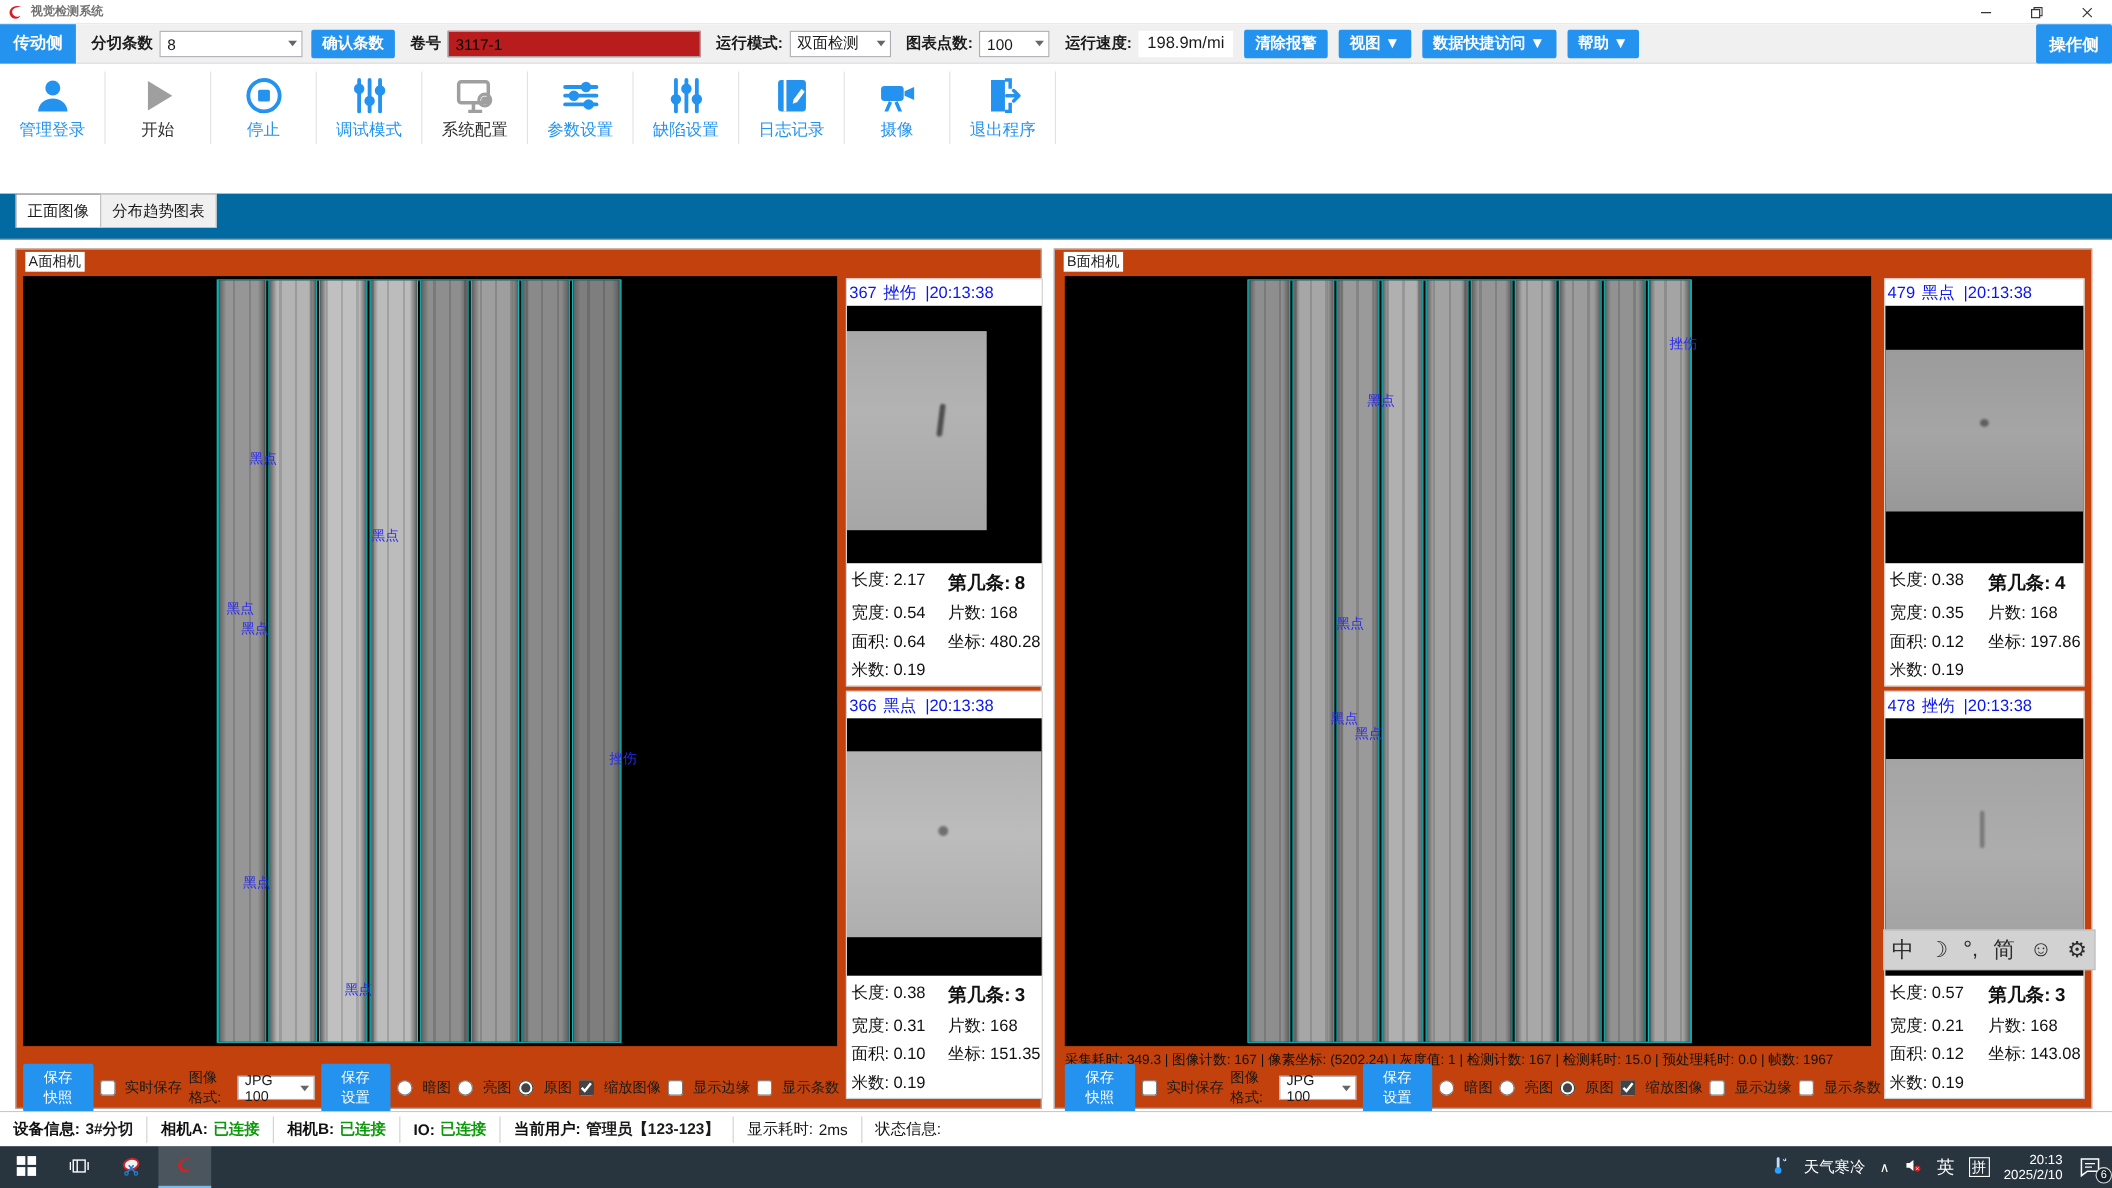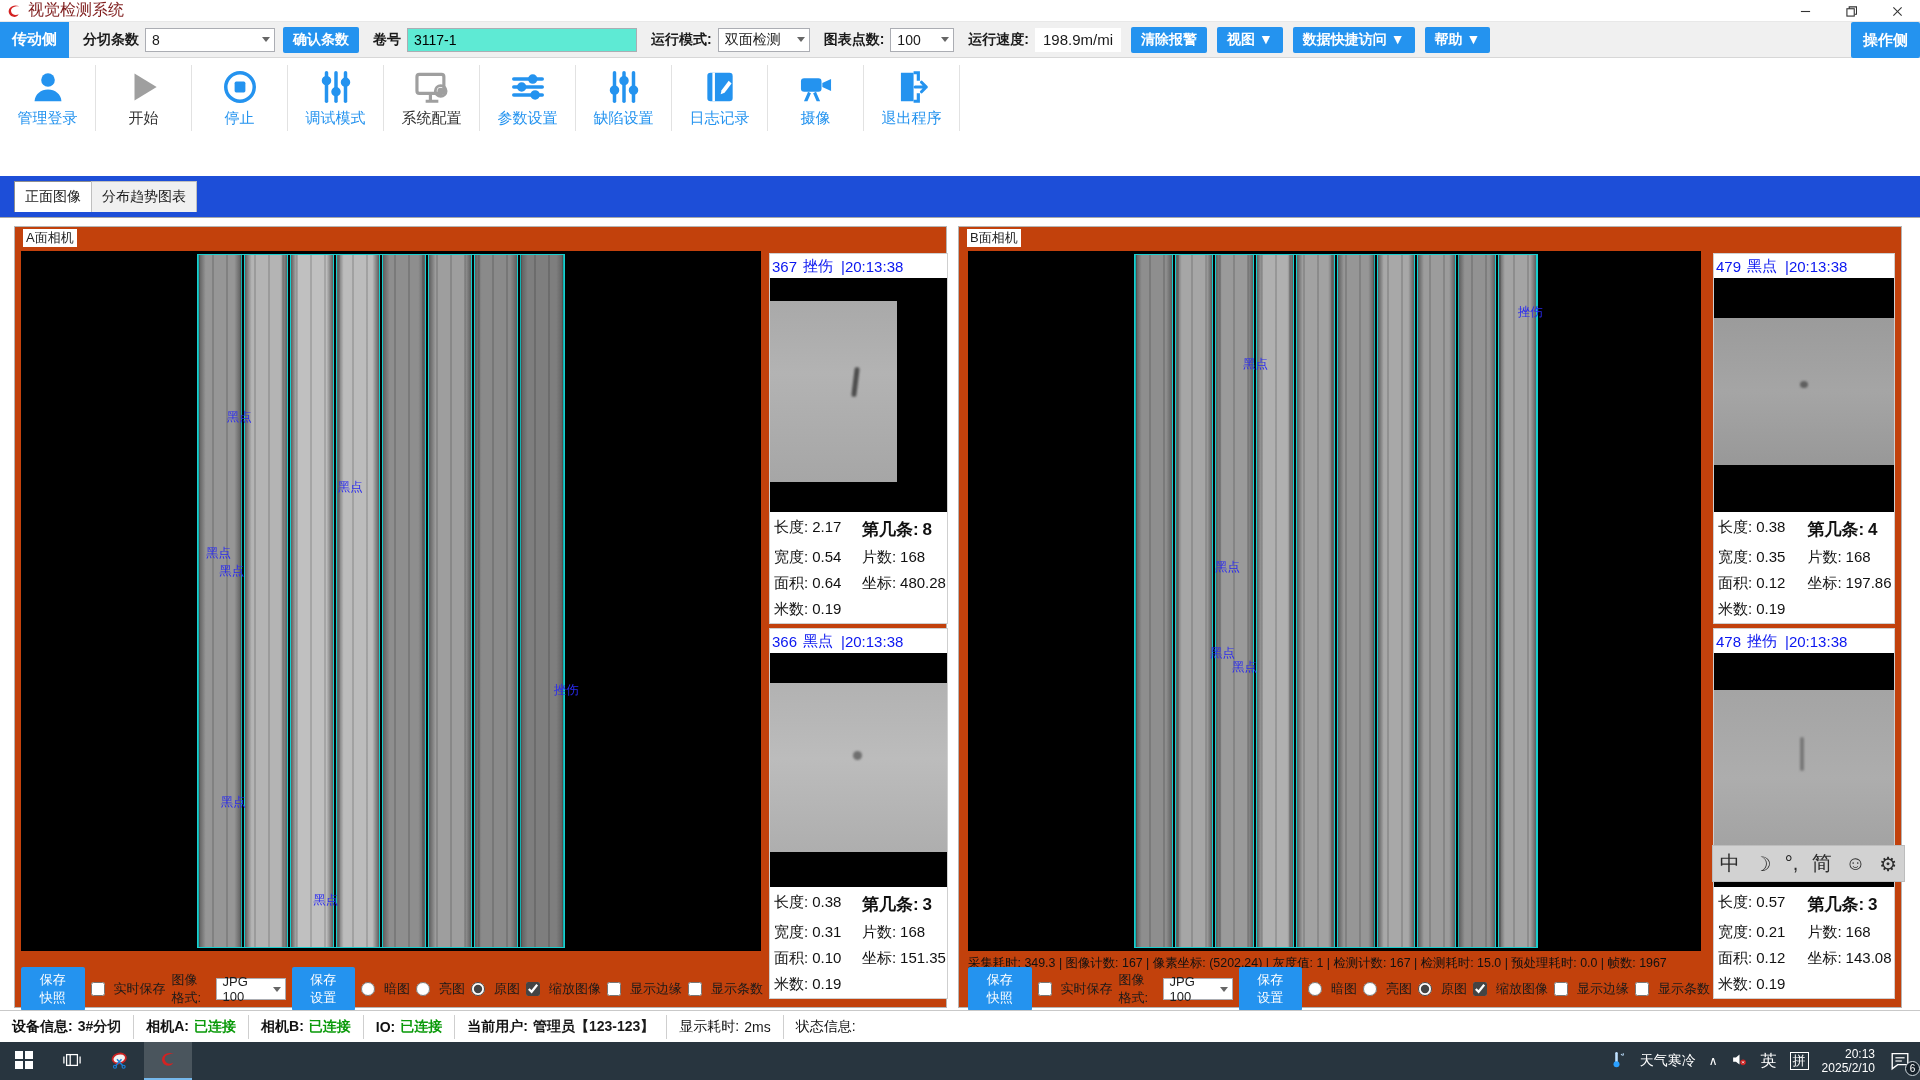--- a/index.html
+++ b/index.html
@@ -3,53 +3,53 @@
 <meta charset="utf-8">
 <style>
   * { margin:0; padding:0; box-sizing:border-box; }
   html,body { width:1920px; height:1080px; overflow:hidden; }
   body { font-family:"Liberation Sans","DejaVu Sans",sans-serif; font-size:14px; color:#1a1a1a; background:#fff; }
   #app { position:relative; width:1920px; height:1080px; background:#fff; }
 
   
   .titlebar { position:absolute; left:0; top:0; width:100%; height:22px; background:#fff; display:flex; align-items:center; border-bottom:1px solid #e8e8e8; }
   .titlebar .app-icon { width:16px; height:16px; margin:0 6px 0 6px; }
-  .titlebar .title { font-size:16px; color:#7f1d1d; }
+  .titlebar .title { font-size:11px; color:#737373;font-weight:bold; }
   .win-btns { position:absolute; right:0; top:0; height:22px; display:flex; }
   .win-btn { width:46px; height:22px; display:flex; align-items:center; justify-content:center; }
   .win-btn svg { width:11px; height:11px; stroke:#333; stroke-width:1.2; fill:none; }
 
   
   .toolbar { position:absolute; left:0; top:22px; width:100%; height:36px; background:#f0f0f0; border-bottom:1px solid #d7d7d7; display:flex; align-items:center; }
   .blue-btn { background:#2493ef; color:#fff; border:none; padding:4px 10px; font-size:14px; font-weight:bold; border-radius:2px; cursor:pointer; font-family:inherit; }
   .tb-side { height:36px; border-radius:0; padding:0 12px; font-size:15px; }
   .tb-label { font-weight:bold; margin:0 6px 0 14px; white-space:nowrap; }
   .combo { background:#fff; border:1px solid #abadb3; height:24px; display:flex; align-items:center; padding:0 4px 0 6px; position:relative; }
   .combo .val { flex:1; }
   .combo .arrow { width:0; height:0; border-left:4px solid transparent; border-right:4px solid transparent; border-top:5px solid #666; margin-left:6px; }
-  .tb-input { border:1px solid #abadb3; height:24px; padding:0 6px; font-size:14px; font-family:inherit; background:#5eead4; }
+  .tb-input { border:1px solid #abadb3; height:24px; padding:0 6px; font-size:14px; font-family:inherit; background:#b91c1c; }
   .speed-box { background:#fff; height:24px; display:flex; align-items:center; padding:0 8px; font-size:15px; }
   .tb-menu { margin-left:10px; }
   .tb-operator { position:absolute; right:0; top:0; height:36px; padding:0 12px; font-size:15px; }
 
   
   .icon-bar { position:absolute; left:0; top:58px; width:100%; height:80px; background:#fff; display:flex; align-items:center; }
   .icon-item { display:flex; flex-direction:column; align-items:center; justify-content:center; min-width:96px; padding:0 8px; height:66px; border-right:1px solid #e2e2e2; cursor:pointer; color:#2493ef; }
   .icon-item .ic { width:38px; height:38px; }
   .icon-item .ic svg { width:100%; height:100%; }
   .icon-item .lbl { font-size:15px; margin-top:3px; color:#2493ef; }
   .icon-item.disabled { color:#9f9f9f; }
   .icon-item.disabled .lbl { color:#333; }
 
   
   .tab-bar { position:absolute; left:0; top:140px; width:100%; height:32px; background:#f5f5f5; border-bottom:1px solid #8f8f8f; display:flex; align-items:flex-end; padding-left:2px; }
   .tab { padding:6px 11px; font-size:14px; background:#f0f0f0; border:1px solid #bfbfbf; border-bottom:none; margin-right:-1px; cursor:pointer; }
   .tab.active { background:#fff; position:relative; padding-top:8px; font-weight:normal; border-color:#8f8f8f; }
 
-  .subtab-bar { position:absolute; left:0; top:176px; width:100%; height:42px; display:flex; align-items:center; padding-left:14px; border-bottom:1px solid #a8a8a8; background:#1d4ed8; }
+  .subtab-bar { position:absolute; left:0; top:176px; width:100%; height:42px; display:flex; align-items:flex-start; padding-left:14px; border-bottom:1px solid #a8a8a8; background:#0369a1; }
   .subtab { padding:6px 10px; font-size:14px; background:#f0f0f0; border:1px solid #bfbfbf; border-bottom:none; margin-right:-1px; cursor:pointer; }
   .subtab.active { background:#fff; border-color:#8f8f8f; }
 
   
   .groupbox { position:absolute; top:226px; height:782px; border:1px solid #b5b5b5; background:#c2410c; }
   #cam-a { left:14px; width:933px; }
   #cam-b { left:958px; width:944px; }
   .gb-title { position:absolute; left:8px; top:2px; font-size:13px; color:#222; background:#fff; padding:0 3px; z-index:2; }
 
   .cam-image { position:absolute; top:24px; background:#000; overflow:hidden; }

